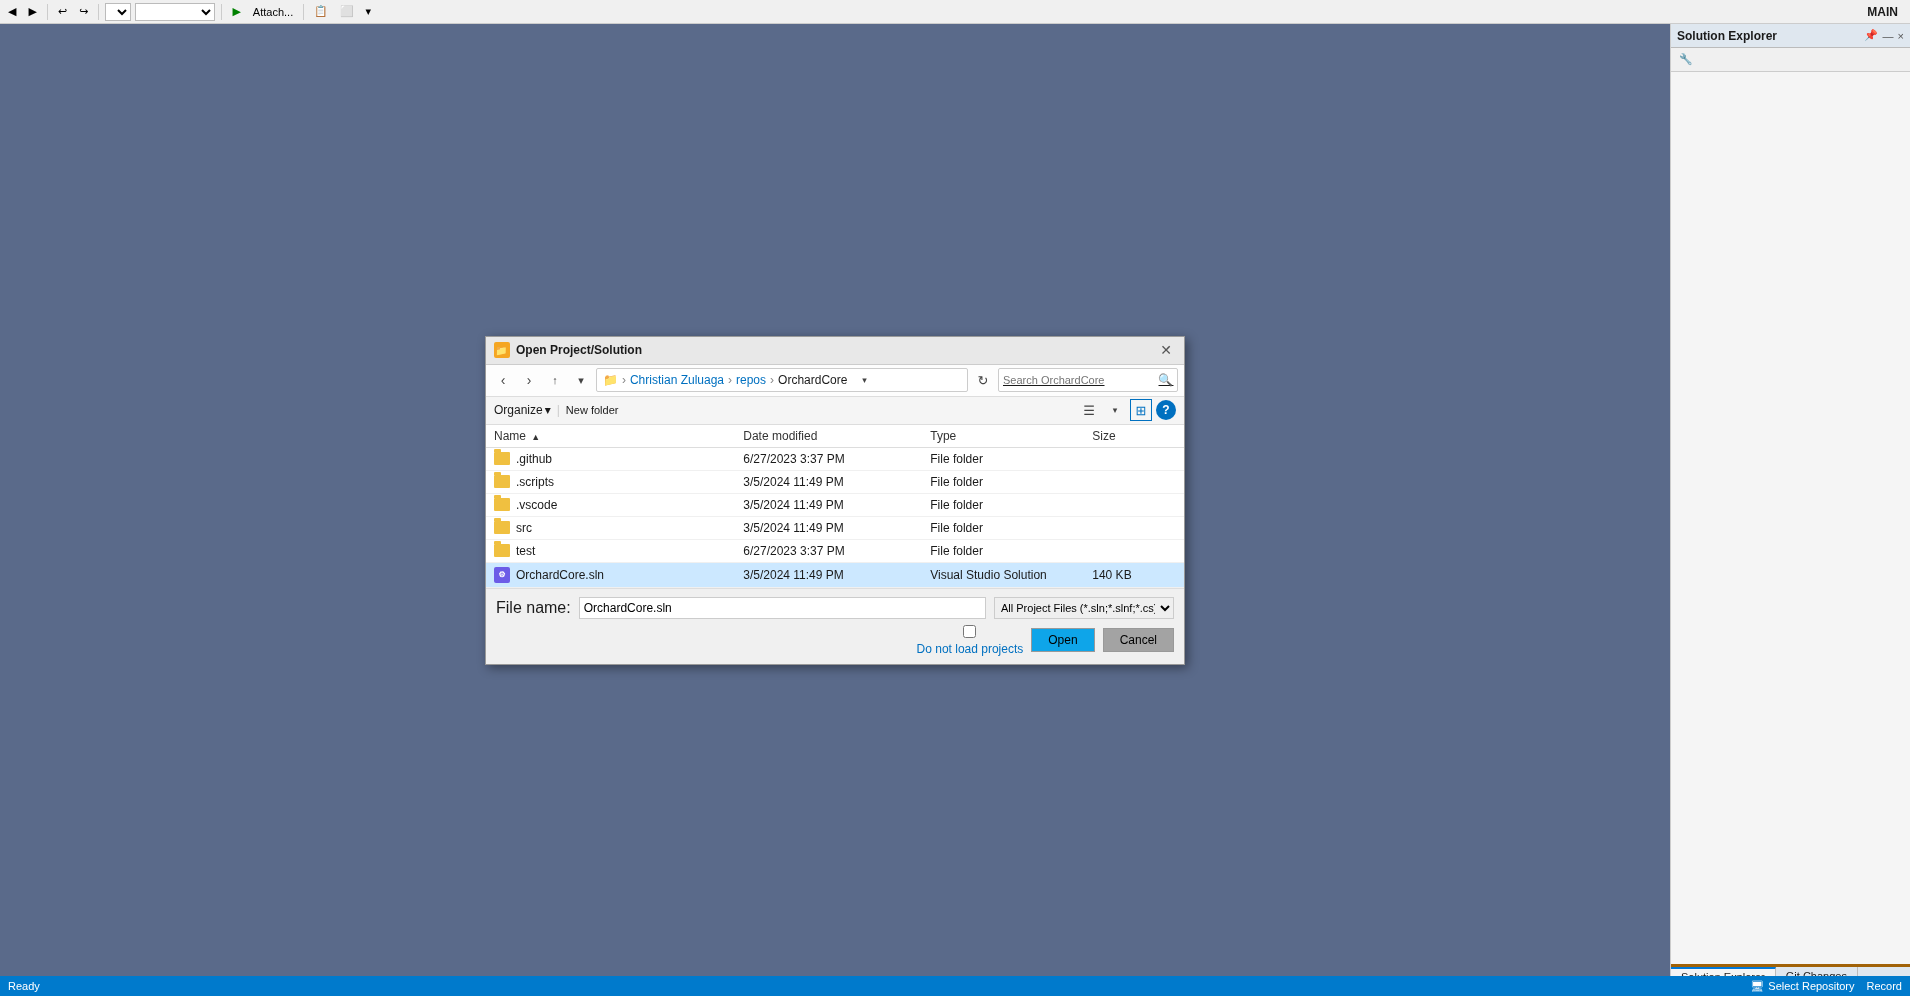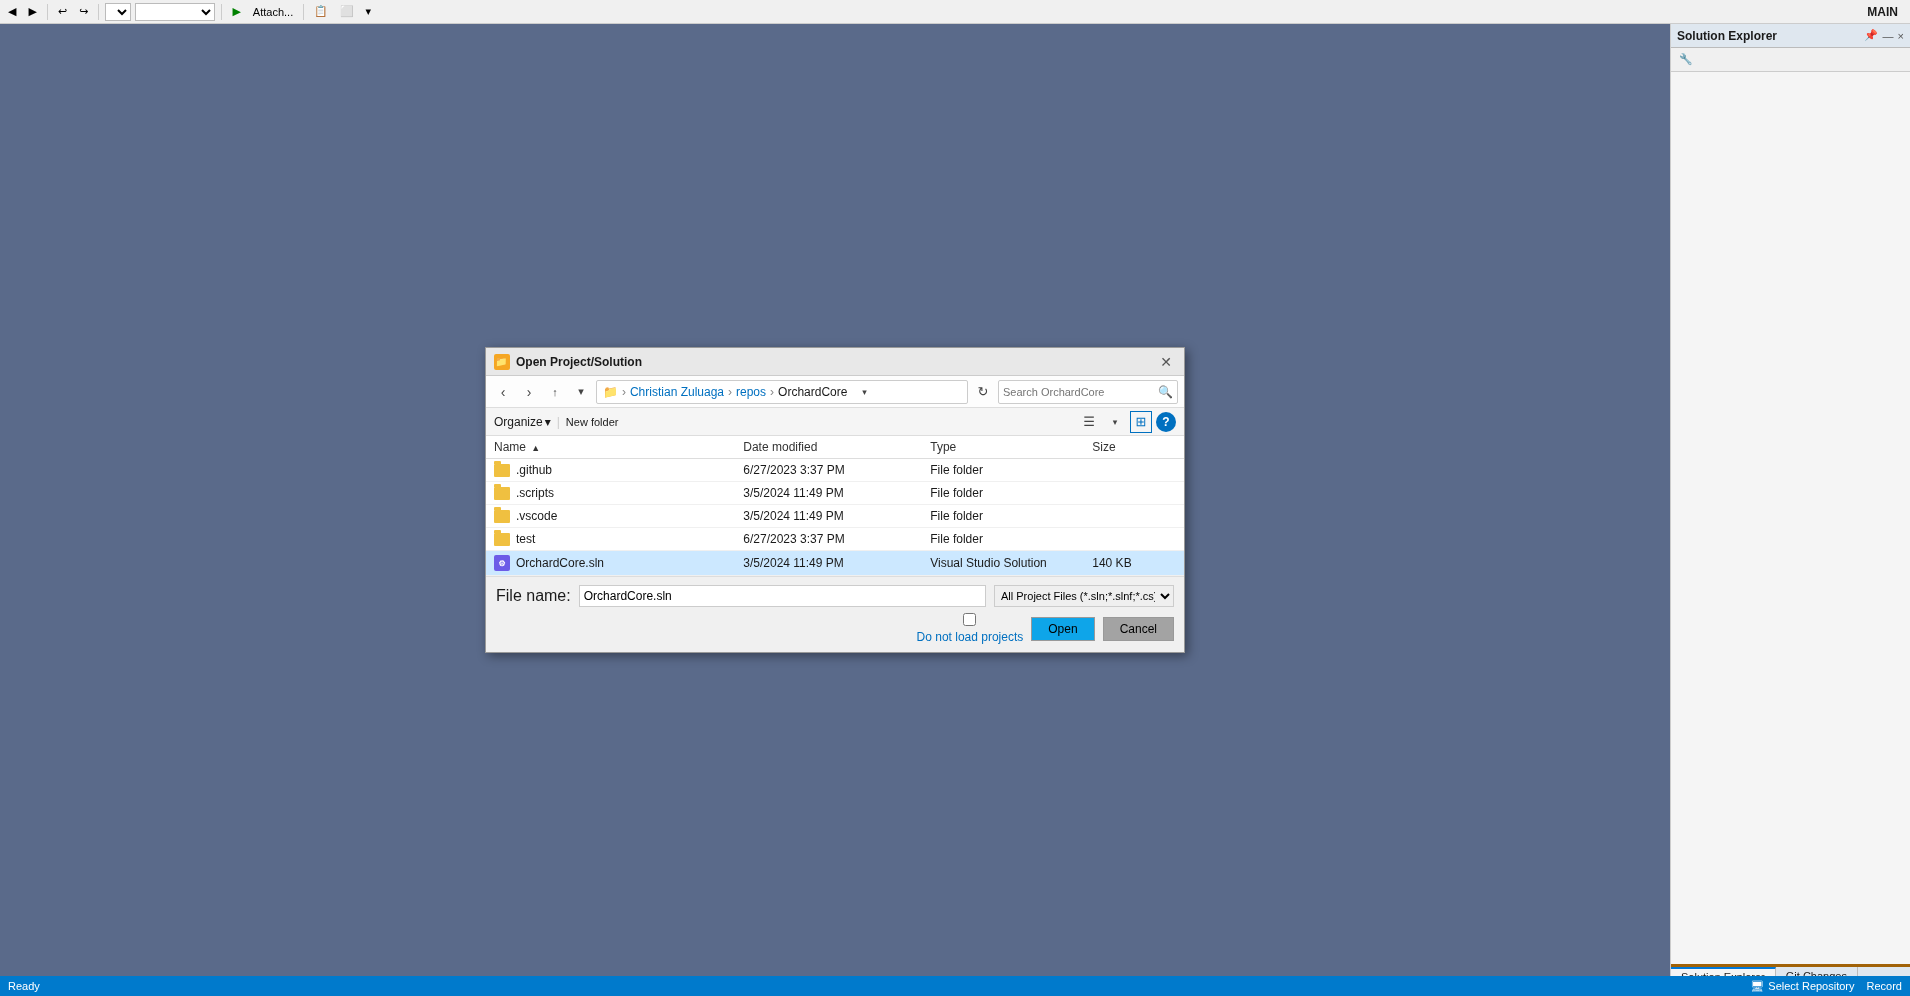--- a/index.html
+++ b/index.html
@@ -250,20 +250,21 @@
       color: #444;
     }
     .search-box {
       width: 180px;
       height: 24px;
       border: 1px solid #ccc;
       border-radius: 2px;
       display: flex;
       align-items: center;
       background: white;
+      text-decoration: underline;
     }
     .search-input {
       flex: 1;
       border: none;
       outline: none;
       font-size: 11px;
       padding: 0 4px;
       background: transparent;
     }
     .search-btn {
@@ -627,20 +628,31 @@
                 </div>
               </td>
               <td>3/5/2024 11:49 PM</td>
               <td>File folder</td>
               <td></td>
             </tr>
             <tr>
               <td class="name-col">
                 <div class="file-row-name">
                   <div class="folder-icon"></div>
+                  <span>src</span>
+                </div>
+              </td>
+              <td>3/5/2024 11:49 PM</td>
+              <td>File folder</td>
+              <td></td>
+            </tr>
+            <tr>
+              <td class="name-col">
+                <div class="file-row-name">
+                  <div class="folder-icon"></div>
                   <span>test</span>
                 </div>
               </td>
               <td>6/27/2023 3:37 PM</td>
               <td>File folder</td>
               <td></td>
             </tr>
             <tr class="selected">
               <td class="name-col">
                 <div class="file-row-name">

